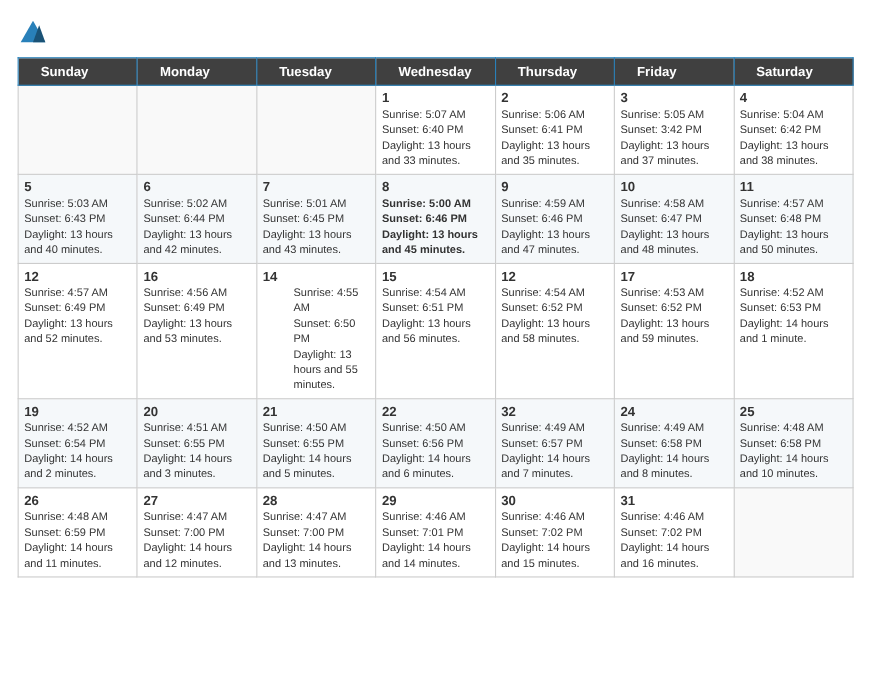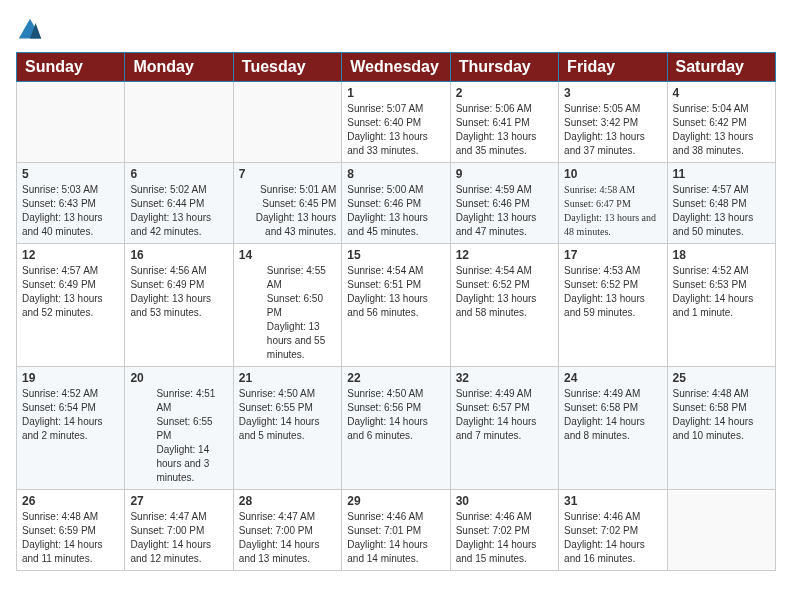--- a/index.html
+++ b/index.html
@@ -47,25 +47,25 @@
       font-size: 14px;
       color: #333;
       margin-top: 2px;
     }
     .calendar {
       width: 100%;
       border-collapse: collapse;
       margin-top: 8px;
     }
     .calendar th {
-      background-color: #7f1d1d;
+      background-color: #404040;
       color: #fff;
-      font-size: 16px;
+      font-size: 12px;
       font-weight: bold;
-      padding: 5px 8px;
+      padding: 5px 20px;
       text-align: left;
       border: 1px solid #2980b9;
     }
     .calendar td {
       vertical-align: top;
       border: 1px solid #ccc;
       padding: 4px 5px;
       font-size: 10px;
       color: #333;
       width: 108px;
@@ -158,39 +158,39 @@
 Daylight: 13 hours and 40 minutes.</div>
         </td>
         <td>
           <span class="day-number">6</span>
           <div class="day-info" style="white-space: pre-line;">Sunrise: 5:02 AM
 Sunset: 6:44 PM
 Daylight: 13 hours and 42 minutes.</div>
         </td>
         <td>
           <span class="day-number">7</span>
-          <div class="day-info" style="white-space: pre-line; text-align: right;">Sunrise: 5:01 AM
+          <div class="day-info" style="white-space: pre-line;">Sunrise: 5:01 AM
 Sunset: 6:45 PM
 Daylight: 13 hours and 43 minutes.</div>
         </td>
         <td>
           <span class="day-number">8</span>
-          <div class="day-info" style="white-space: pre-line;">Sunrise: 5:00 AM
+          <div class="day-info" style="white-space: pre-line; font-weight: bold;">Sunrise: 5:00 AM
 Sunset: 6:46 PM
 Daylight: 13 hours and 45 minutes.</div>
         </td>
         <td>
           <span class="day-number">9</span>
           <div class="day-info" style="white-space: pre-line;">Sunrise: 4:59 AM
 Sunset: 6:46 PM
 Daylight: 13 hours and 47 minutes.</div>
         </td>
         <td>
           <span class="day-number">10</span>
-          <div class="day-info" style="white-space: pre-line; font-family: Liberation Serif, serif;">Sunrise: 4:58 AM
+          <div class="day-info" style="white-space: pre-line;">Sunrise: 4:58 AM
 Sunset: 6:47 PM
 Daylight: 13 hours and 48 minutes.</div>
         </td>
         <td>
           <span class="day-number">11</span>
           <div class="day-info" style="white-space: pre-line;">Sunrise: 4:57 AM
 Sunset: 6:48 PM
 Daylight: 13 hours and 50 minutes.</div>
         </td>
       </tr>
@@ -240,21 +240,21 @@
       </tr>
       <tr>
         <td>
           <span class="day-number">19</span>
           <div class="day-info" style="white-space: pre-line;">Sunrise: 4:52 AM
 Sunset: 6:54 PM
 Daylight: 14 hours and 2 minutes.</div>
         </td>
         <td>
           <span class="day-number">20</span>
-          <div class="day-info" style="white-space: pre-line; margin-left: 26px;">Sunrise: 4:51 AM
+          <div class="day-info" style="white-space: pre-line;">Sunrise: 4:51 AM
 Sunset: 6:55 PM
 Daylight: 14 hours and 3 minutes.</div>
         </td>
         <td>
           <span class="day-number">21</span>
           <div class="day-info" style="white-space: pre-line;">Sunrise: 4:50 AM
 Sunset: 6:55 PM
 Daylight: 14 hours and 5 minutes.</div>
         </td>
         <td>

